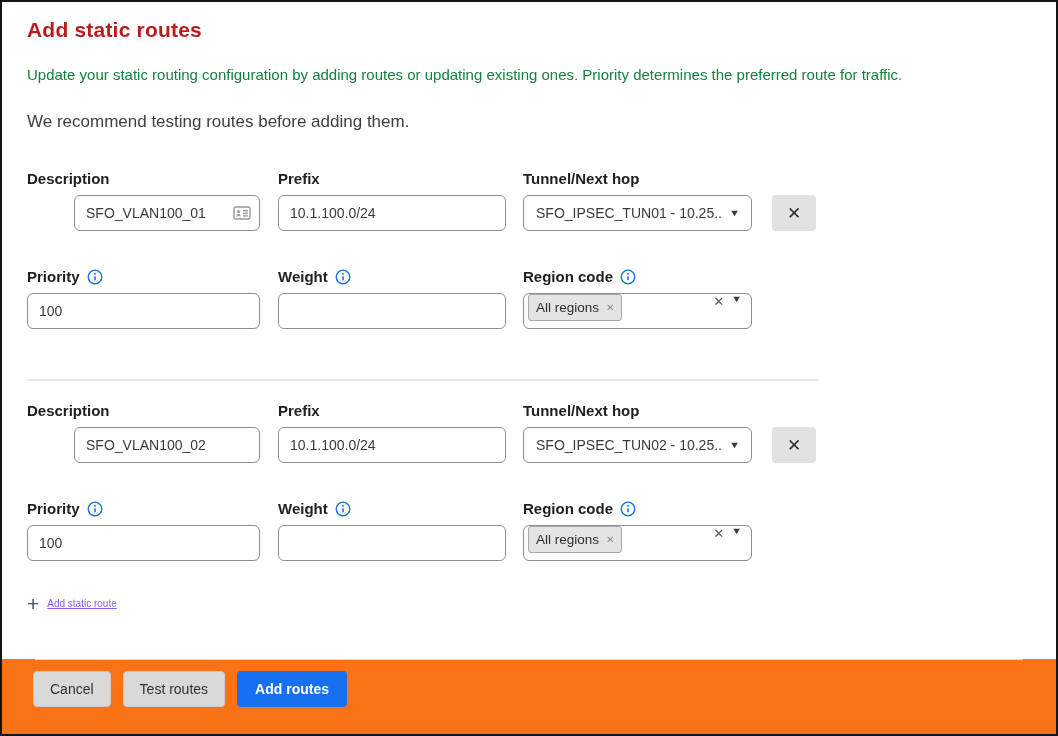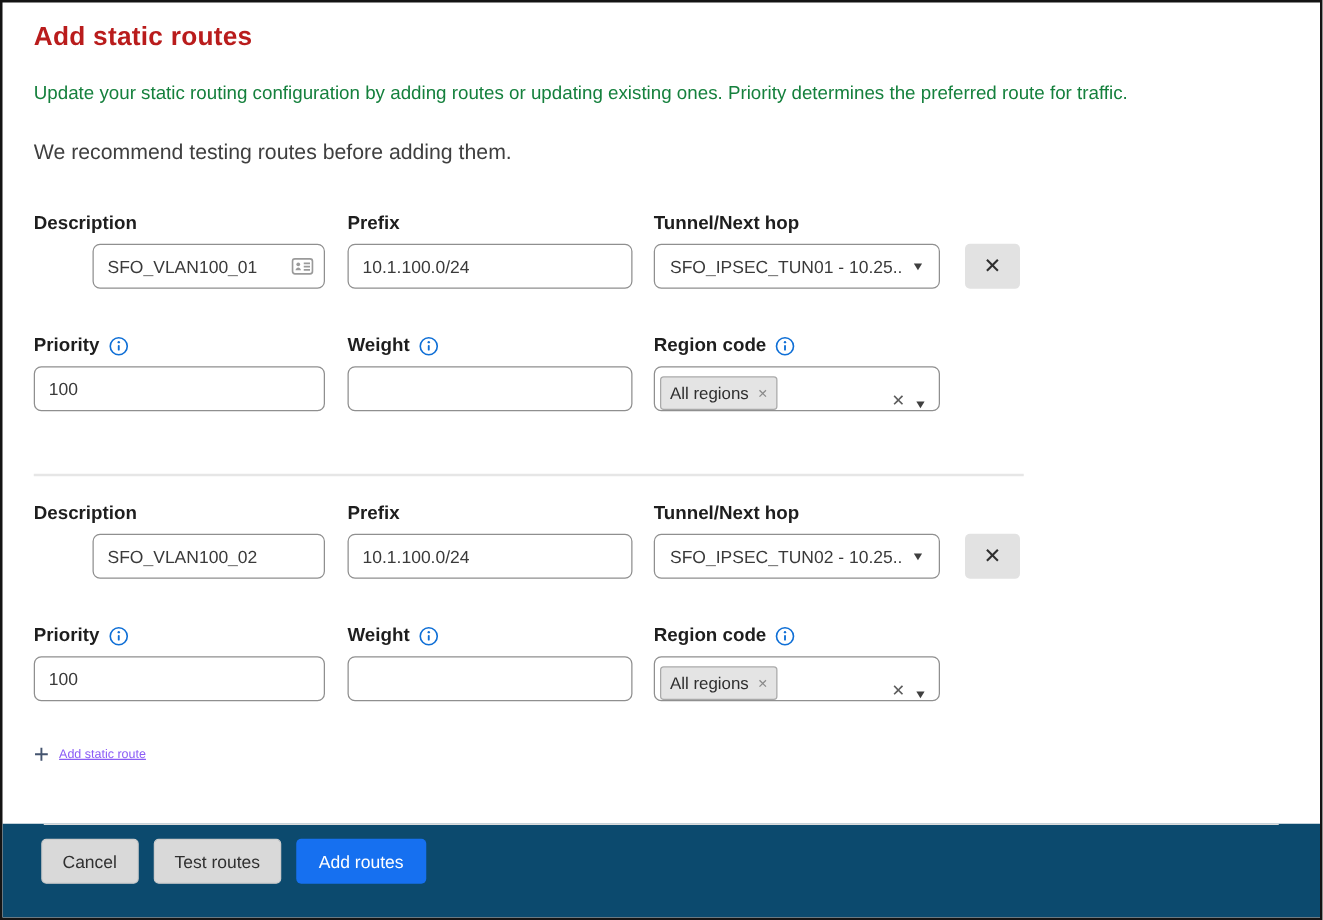--- a/index.html
+++ b/index.html
@@ -46,43 +46,43 @@
   .caret { font-size:9px; color:#3f3f3f; margin-left:8px; transform:scaleX(1.25); }
 
   .remove-btn {
     width:44px; height:36px; margin-left:20px; border:none; border-radius:4px;
     background:#e2e2e2; cursor:pointer; display:flex; align-items:center; justify-content:center;
   }
   .remove-x { font-size:17px; color:#2f2f2f; font-family:"DejaVu Sans", sans-serif; }
 
   .multiselect {
     height:36px; width:100%; border:1px solid #8f8f8f; border-radius:6px;
-    background:#fff; display:flex; align-items:flex-end; padding:0 10px 0 4px; cursor:pointer;
+    background:#fff; display:flex; align-items:flex-start; padding:0 10px 0 4px; cursor:pointer;
   }
   .tag {
     display:inline-flex; align-items:center; gap:7px; height:27px;
     background:#e4e4e4; border:1px solid #a9a9a9; border-radius:3px;
     padding:0 7px; font-size:13.5px; color:#2e2e2e;
   }
   .tag-x { font-size:10px; color:#8a8a8a; cursor:pointer; }
   .ms-clear { margin-left:auto; font-size:13px; color:#5d5d5d; cursor:pointer; }
 
   .add-link-row { margin-top:32px; display:flex; align-items:center; gap:8px; }
   .plus-glyph { font-size:21px; color:#44546f; line-height:1; font-weight:400; }
   .add-link { font-size:10px; color:#8b5cf6; text-decoration:underline; cursor:pointer;text-align:right; }
 
-  .footer { position:absolute; left:0; right:0; bottom:0; background:#0c4a6e; }
+  .footer { position:absolute; left:0; right:0; bottom:0; background:#f97316; }
   .footer-divider { border:none; border-top:1px solid #dcdcdc; margin:0 33px; }
   .footer-buttons { display:flex; gap:12px; padding:11px 0 27px 31px; }
   .btn {
     height:36px; border:none; border-radius:4px; padding:0 16px;
     font-size:14px; cursor:pointer; font-family:"Liberation Sans", sans-serif;
   }
   .btn.gray { background:#d9d9d9; color:#303030; border:1px solid #cccccc; }
-  .btn.primary { background:#1670f0; color:#ffffff; font-weight:400; padding:0 18px; }
+  .btn.primary { background:#1670f0; color:#ffffff; font-weight:700; padding:0 18px; }
 </style>
 </head>
 <body>
 
 <div class="page">
   <div class="content">
     <h1 class="title">Add static routes</h1>
     <p class="desc">Update your static routing configuration by adding routes or updating existing ones. Priority determines the preferred route for traffic.</p>
     <p class="desc2">We recommend testing routes before adding them.</p>
 

